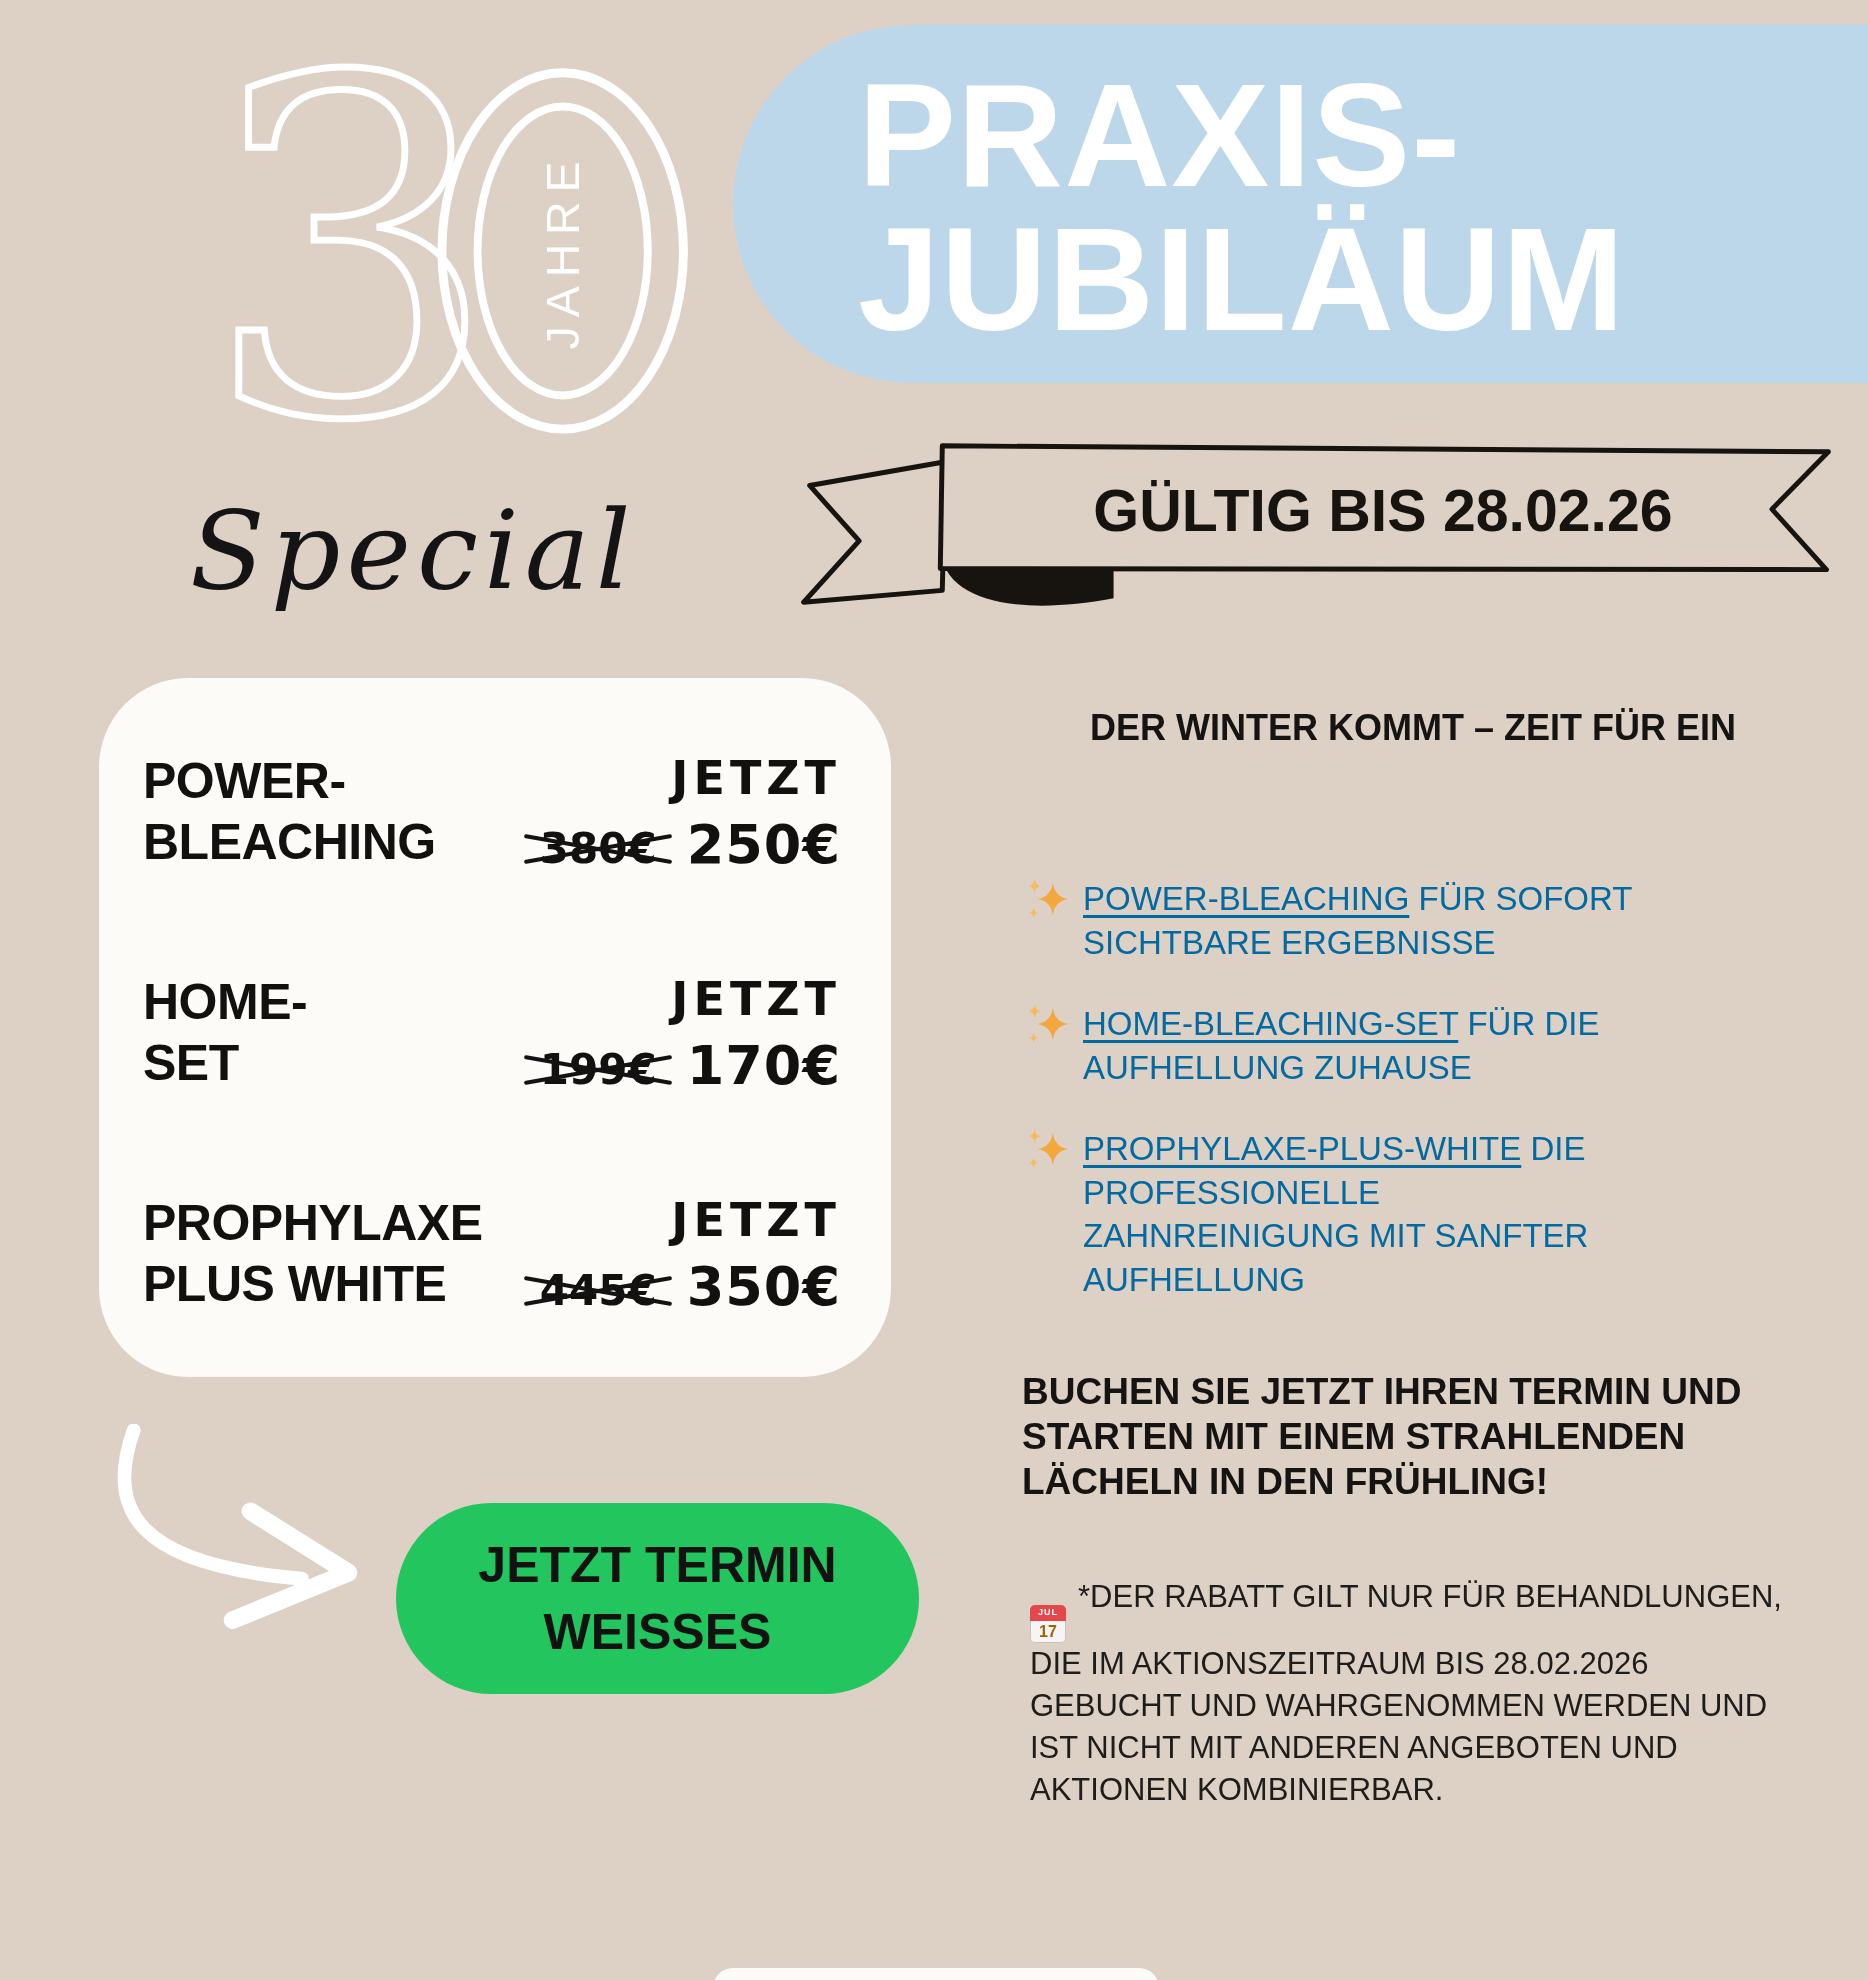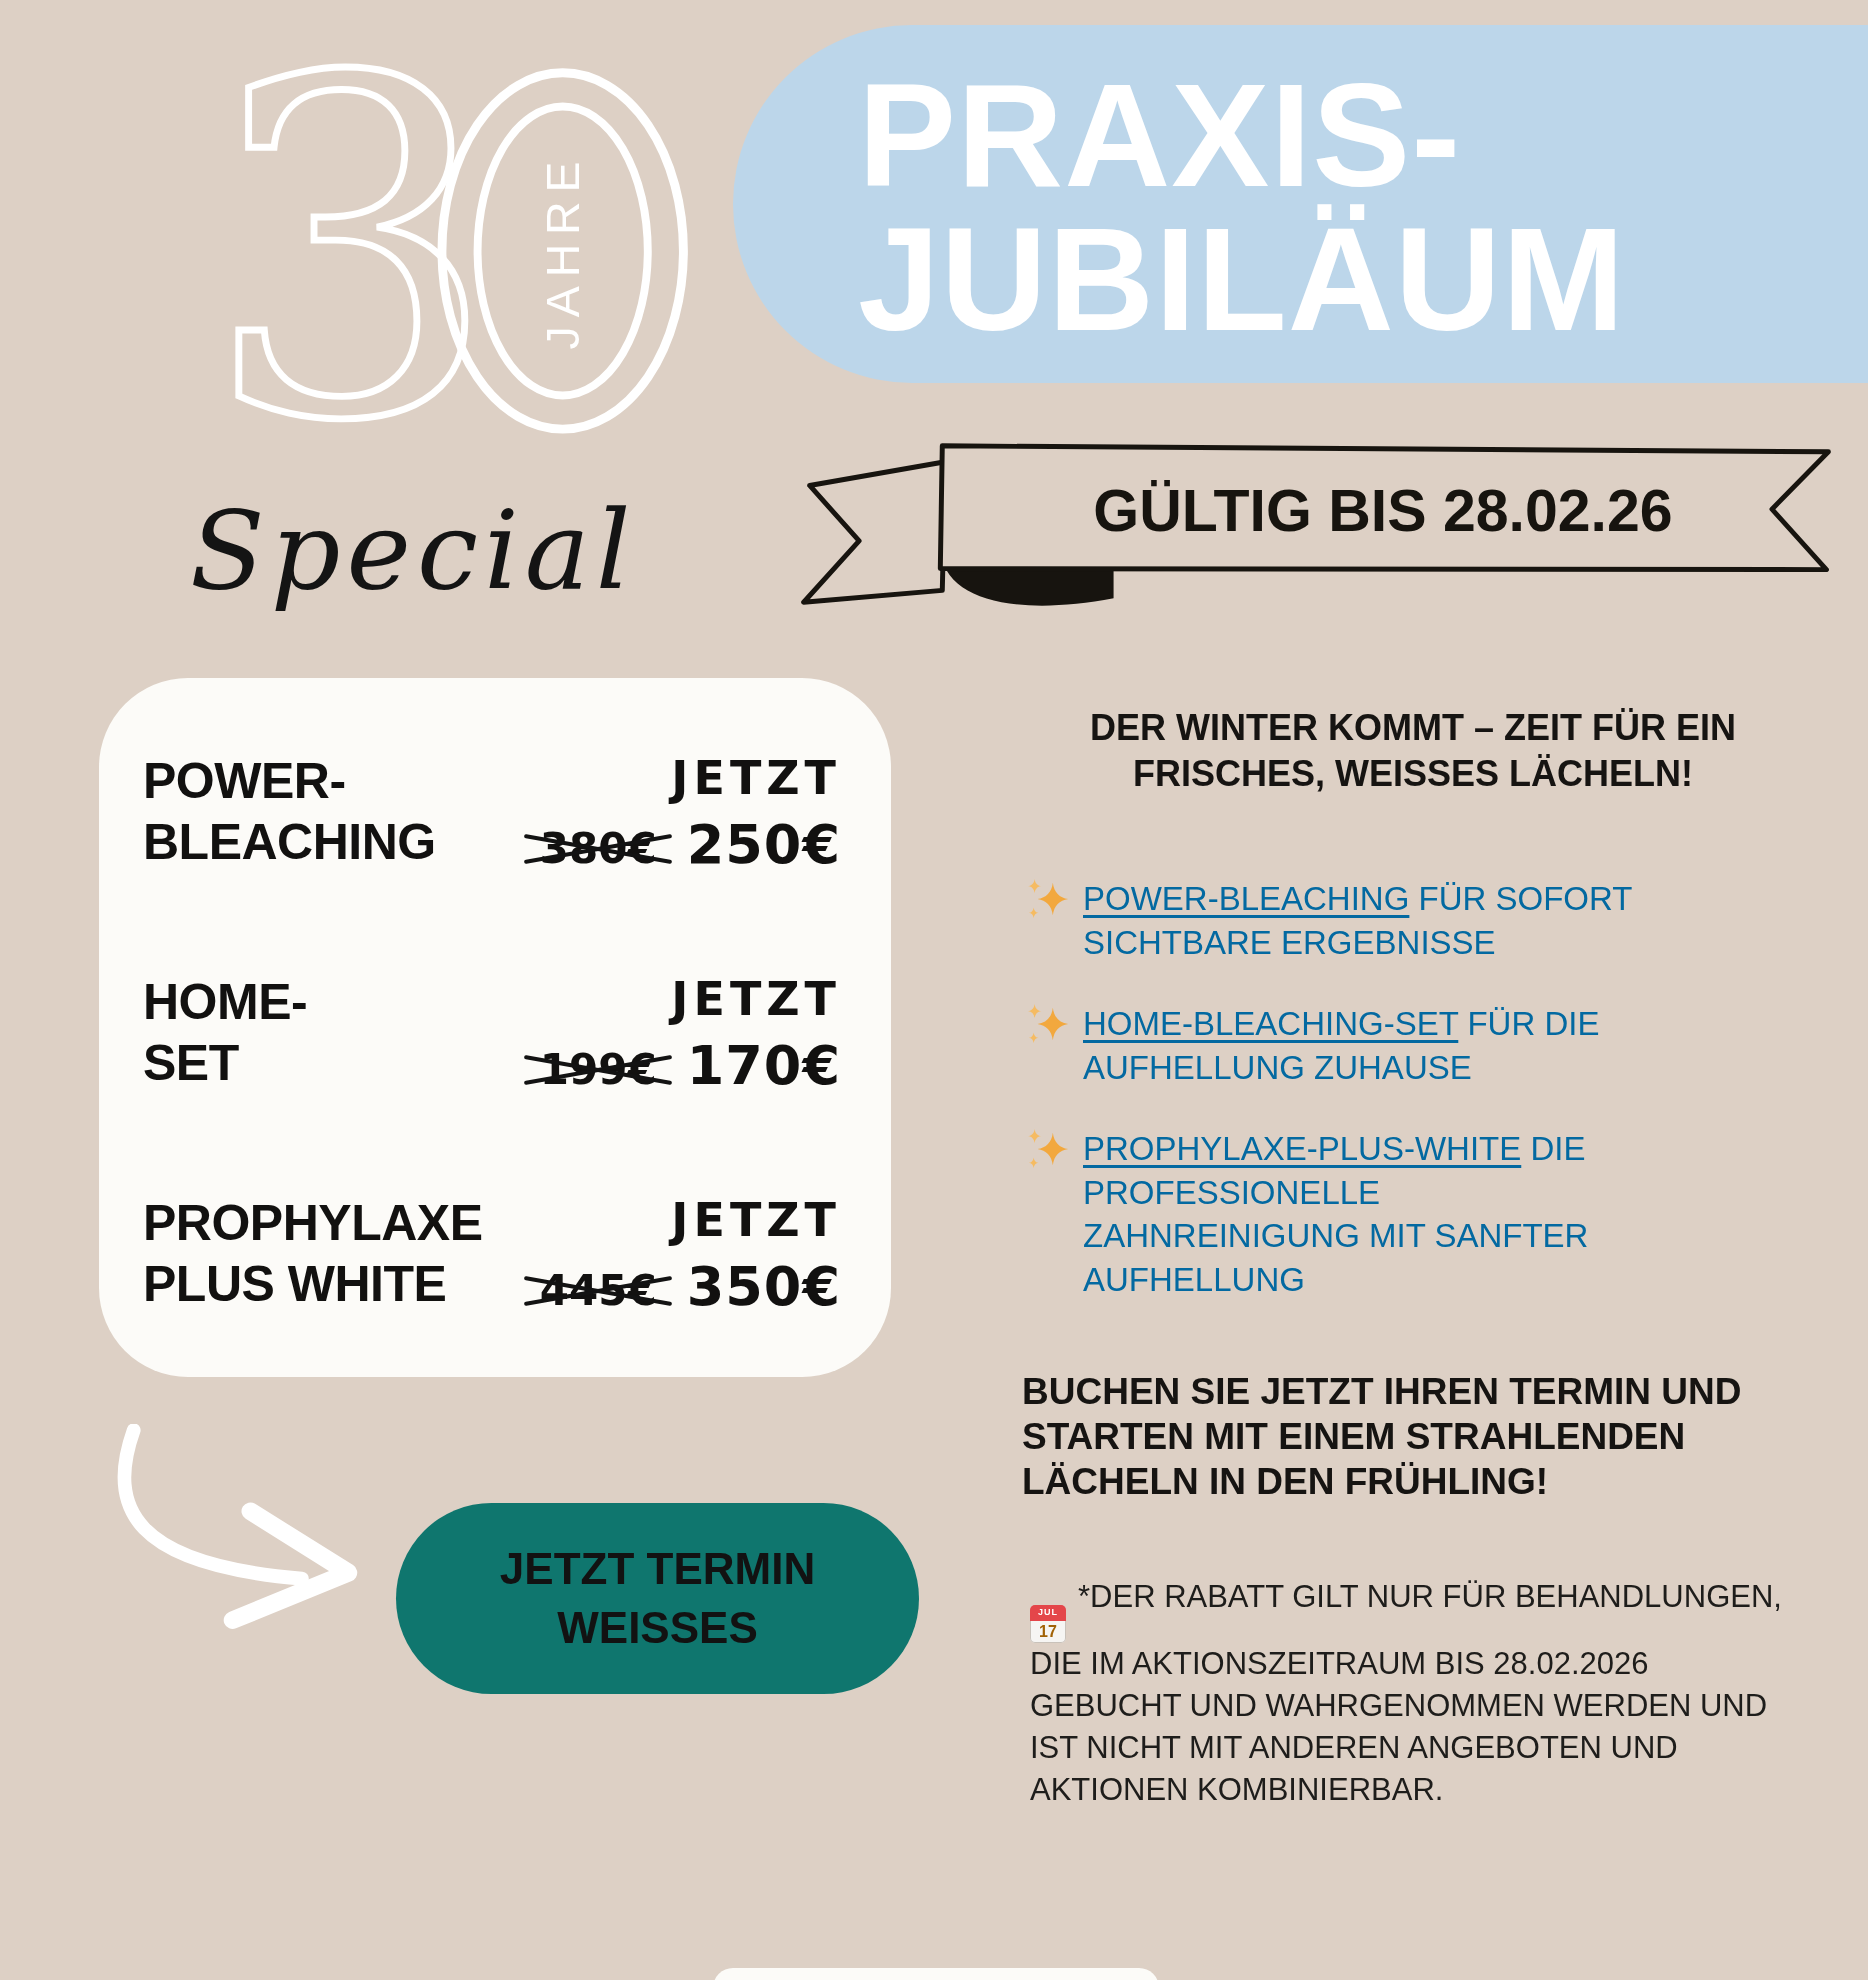--- a/index.html
+++ b/index.html
@@ -106,23 +106,23 @@
     height:28px; background:#e4464a; color:#fff;
     font-size:9px; font-weight:700; line-height:15px;
     text-align:center; letter-spacing:1px;
   }
   .cal-day { flex:1; font-size:16px; font-weight:700; color:#a16207; text-align:center; line-height:22px; }
 
   
   .arrow-svg { left:104px; top:1424px; width:277px; height:233px; }
   .book-button {
     left:396px; top:1503px; width:523px; height:191px;
-    background:#0f766e; border-radius:96px;
+    background:#22c55e; border-radius:96px;
     display:flex; flex-direction:column; align-items:center; justify-content:center;
-    font-size:44px; font-weight:700; line-height:1.34; color:#121212;
+    font-size:50px; font-weight:700; line-height:1.34; color:#121212;
     text-align:center; cursor:pointer; border:none;
   }
 
   .bottom-peek {
     left:713px; top:1968px; width:446px; height:40px;
     background:#fcfbf8; border-radius:20px;
   }
 </style>
 </head>
 <body>
@@ -191,21 +191,20 @@
         <span class="price-old">445€</span>
         <span class="price-new">350€</span>
       </div>
     </div>
   </div>
 
 </div>
 
 <div class="abs intro">
   <div>DER WINTER KOMMT – ZEIT FÜR EIN</div>
-  <div>FRISCHES, WEISSES LÄCHELN!</div>
 </div>
 
 <div class="abs benefits">
 
   <div class="benefit">
     <svg class="benefit-icon" viewBox="0 0 48 48">
       <path d="M28 6 C29.2 16 35 21.8 44 23 C35 24.2 29.2 30 28 40 C26.8 30 21 24.2 12 23 C21 21.8 26.8 16 28 6 Z" fill="#f2a83e"></path>
       <path d="M9 2 C9.5 6.5 12 9 16 9.5 C12 10 9.5 12.5 9 17 C8.5 12.5 6 10 2 9.5 C6 9 8.5 6.5 9 2 Z" fill="#f5bb62"></path>
       <path d="M8 32 C8.4 35.2 10.2 37 13 37.4 C10.2 37.8 8.4 39.6 8 42.8 C7.6 39.6 5.8 37.8 3 37.4 C5.8 37 7.6 35.2 8 32 Z" fill="#f5bb62"></path>
     </svg>

